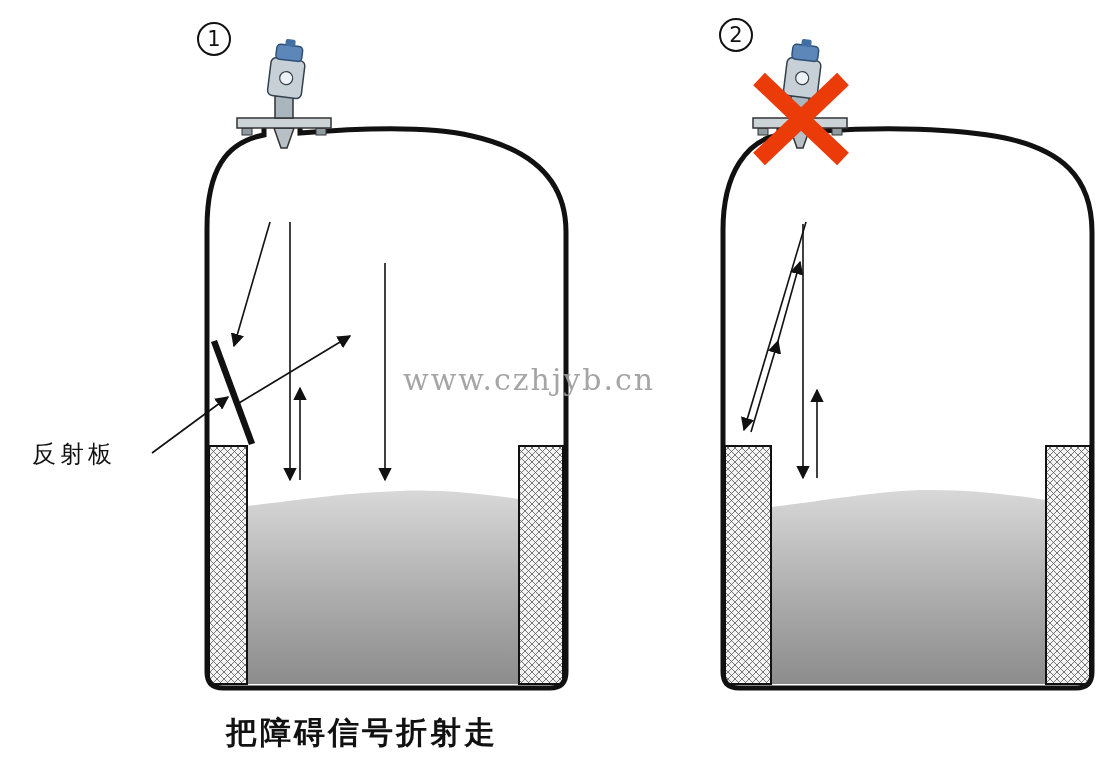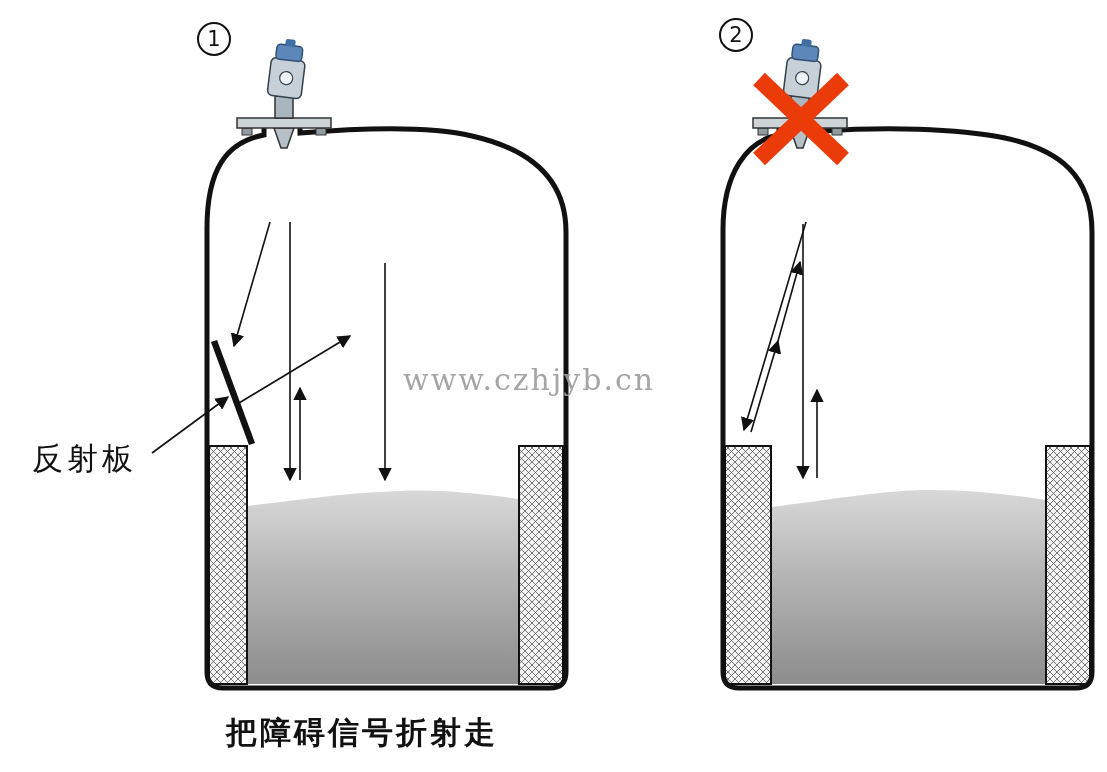--- a/index.html
+++ b/index.html
@@ -17,21 +17,21 @@
     border:2.5px solid #111;
     border-radius:50%;
     display:flex;align-items:center;justify-content:center;
     font-size:21px;font-weight:500;color:#111;
     background:#fff;
   }
   .badge-1{left:197px;top:22px;}
   .badge-2{left:719px;top:18px;}
   .reflector-label{
     position:absolute;left:32px;top:438px;
-    font-size:31px;color:#111;letter-spacing:4px;white-space:nowrap;font-family:Liberation Serif, serif;
+    font-size:24px;color:#111;letter-spacing:4px;white-space:nowrap;font-family:Liberation Serif, serif;
   }
   .watermark{
     position:absolute;left:403px;top:362px;
     font-family:"DejaVu Serif",serif;
     font-size:30px;color:#9c9c9c;letter-spacing:2px;
     white-space:nowrap;opacity:.9;
   }
   .caption{
     position:absolute;left:226px;top:712px;
     font-size:31px;font-weight:bold;color:#111;

